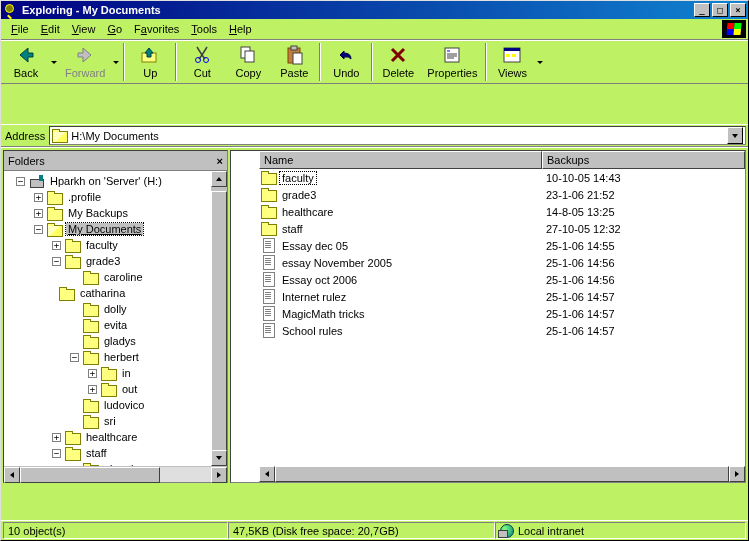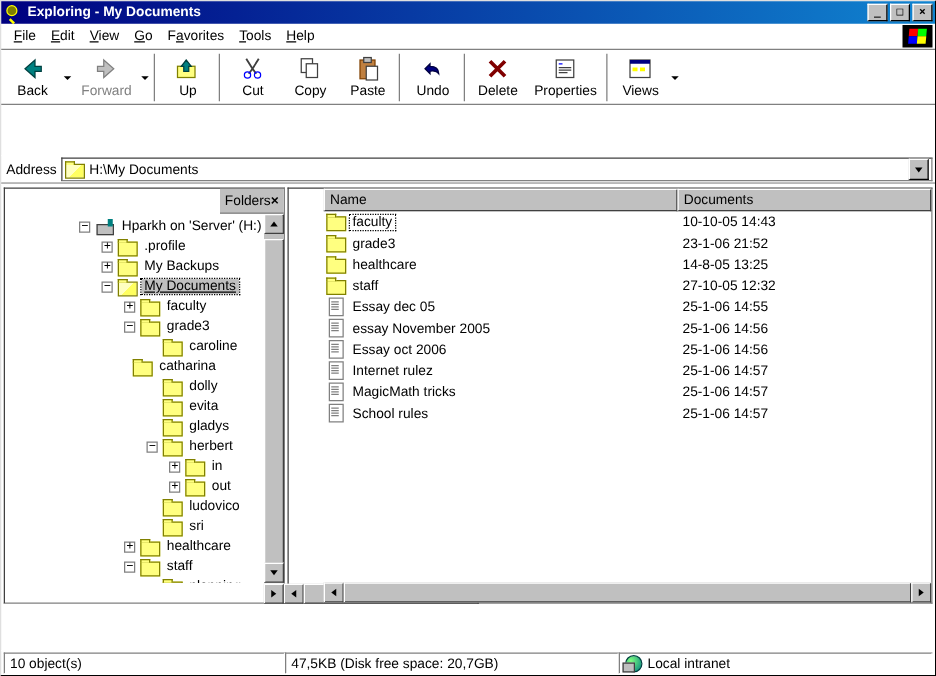--- a/index.html
+++ b/index.html
@@ -1,17 +1,17 @@
 <!DOCTYPE html>
 <html><head>
 <meta charset="utf-8">
 <style>
 * { box-sizing: border-box; margin: 0; padding: 0; font-family: "Tahoma", "MS Sans Serif", sans-serif; font-size: 11px; }
 body { background: #c0c0c0; }
-.window { width: 749px; height: 541px; background: #ffffff; border: 1px solid #000; border-top-color: #dfdfdf; border-left-color: #dfdfdf; display: flex; flex-direction: column; }
+.window { width: 749px; height: 541px; background: #bef264; border: 1px solid #000; border-top-color: #dfdfdf; border-left-color: #dfdfdf; display: flex; flex-direction: column; }
 .titlebar { height: 18px; background: linear-gradient(to right, #000080, #1084d0); display: flex; align-items: center; padding: 1px 2px; }
 .titlebar-icon { width: 16px; height: 16px; margin-right: 3px; position: relative; }
 .mag-icon::before { content: ""; position: absolute; left: 2px; top: 2px; width: 7px; height: 7px; border: 1px solid #ffff00; border-radius: 50%; background: #808000; }
 .mag-icon::after { content: ""; position: absolute; left: 9px; top: 9px; width: 5px; height: 5px; border-bottom: 2px solid #ffff00; transform: rotate(45deg); transform-origin: left top; }
 .titlebar-text { color: #fff; font-weight: bold; flex: 1; }
 .titlebar-buttons { display: flex; }
 .titlebar-btn { width: 16px; height: 14px; background: #c0c0c0; border: 1px solid #000; border-top-color: #fff; border-left-color: #fff; margin-left: 2px; display: flex; align-items: center; justify-content: center; font-family: "Marlett", monospace; font-size: 9px; font-weight: bold; }
 .titlebar-btn:last-child { margin-left: 2px; }
 .menubar { height: 21px; display: flex; align-items: center; padding: 0 4px; border-bottom: 1px solid #808080; position: relative; }
 .menu-item { padding: 2px 6px; }
@@ -30,21 +30,21 @@
 .addressbar { height: 23px; border-top: 1px solid #fff; border-bottom: 1px solid #808080; display: flex; align-items: center; padding: 0 2px; margin-top: 40px; }
 .addressbar .label { padding: 0 4px 0 2px; }
 .addr-field { flex: 1; height: 19px; background: #fff; border: 1px solid #808080; border-top-color: #404040; border-left-color: #404040; display: flex; align-items: center; padding: 0 2px; }
 .addr-field .dd { width: 16px; height: 17px; background: #c0c0c0; border: 1px solid #000; border-top-color: #fff; border-left-color: #fff; margin-left: auto; display: flex; align-items: center; justify-content: center; }
 .addr-field .dd::before { content: ""; border-left: 3px solid transparent; border-right: 3px solid transparent; border-top: 4px solid #000; }
 .folder-icon-sm { width: 16px; height: 13px; position: relative; margin-right: 3px; }
 .folder-icon-sm::before { content: ""; position: absolute; left: 0; top: 2px; width: 14px; height: 10px; background: #ffff80; border: 1px solid #808000; }
 .folder-icon-sm::after { content: ""; position: absolute; left: 0; top: 0; width: 6px; height: 2px; background: #ffff80; border: 1px solid #808000; border-bottom: none; }
 .folder-icon-sm.open::before { background: linear-gradient(135deg, #ffffc0 50%, #ffff60 50%); }
 .content { flex: 1; display: flex; border-top: 1px solid #fff; overflow: hidden; }
-.folders-pane { width: 225px; border: 1px solid #808080; border-top-color: #404040; border-left-color: #404040; margin: 2px 1px 2px 2px; display: flex; flex-direction: column; background: #fff; align-items: flex-end; }
+.folders-pane { width: 225px; border: 1px solid #808080; border-top-color: #404040; border-left-color: #404040; margin: 2px 1px 2px 2px; display: flex; flex-direction: column; background: #fff; }
 .folders-header { height: 20px; background: #c0c0c0; display: flex; align-items: center; padding: 0 4px; border-bottom: 1px solid #808080; }
 .folders-header .close { margin-left: auto; font-weight: bold; cursor: default; }
 .tree { flex: 1; overflow: auto; background: #fff; padding: 2px 0; position: relative; }
 .tree-scroll { position: absolute; right: 0; top: 0; bottom: 0; width: 16px; background: #c0c0c0; }
 .tree-scroll .thumb { position: absolute; left: 0; right: 0; top: 20px; height: 270px; background: #c0c0c0; border: 1px solid #fff; border-right-color: #404040; border-bottom-color: #404040; }
 .tree-scroll .btn { position: absolute; left: 0; width: 16px; height: 16px; background: #c0c0c0; border: 1px solid #fff; border-right-color: #404040; border-bottom-color: #404040; display: flex; align-items: center; justify-content: center; }
 .tree-scroll .btn.up { top: 0; } .tree-scroll .btn.down { bottom: 0; }
 .tree-scroll .btn.up::before { content: ""; border-left: 3px solid transparent; border-right: 3px solid transparent; border-bottom: 4px solid #000; }
 .tree-scroll .btn.down::before { content: ""; border-left: 3px solid transparent; border-right: 3px solid transparent; border-top: 4px solid #000; }
 .tree-hscroll { height: 16px; background: #dfdfdf; position: relative; border-top: 1px solid #c0c0c0; }
@@ -331,21 +331,21 @@
       <div class="tree-hscroll">
           <div class="btn l"></div>
           <div class="thumb"></div>
           <div class="btn r"></div>
         </div>
     </div>
 
     <div class="files-pane">
       <div class="col-headers">
         <div class="col-h name">Name</div>
-        <div class="col-h mod">Documents</div>
+        <div class="col-h mod">Backups</div>
       </div>
       <div class="file-list">
         <div class="file-row selected">
             <div class="cell-name">
               <div class="folder-icon-sm"></div>
               <span class="lbl">faculty</span>
             </div>
             <div class="cell-mod">10-10-05 14:43</div>
           </div>
         <div class="file-row">

